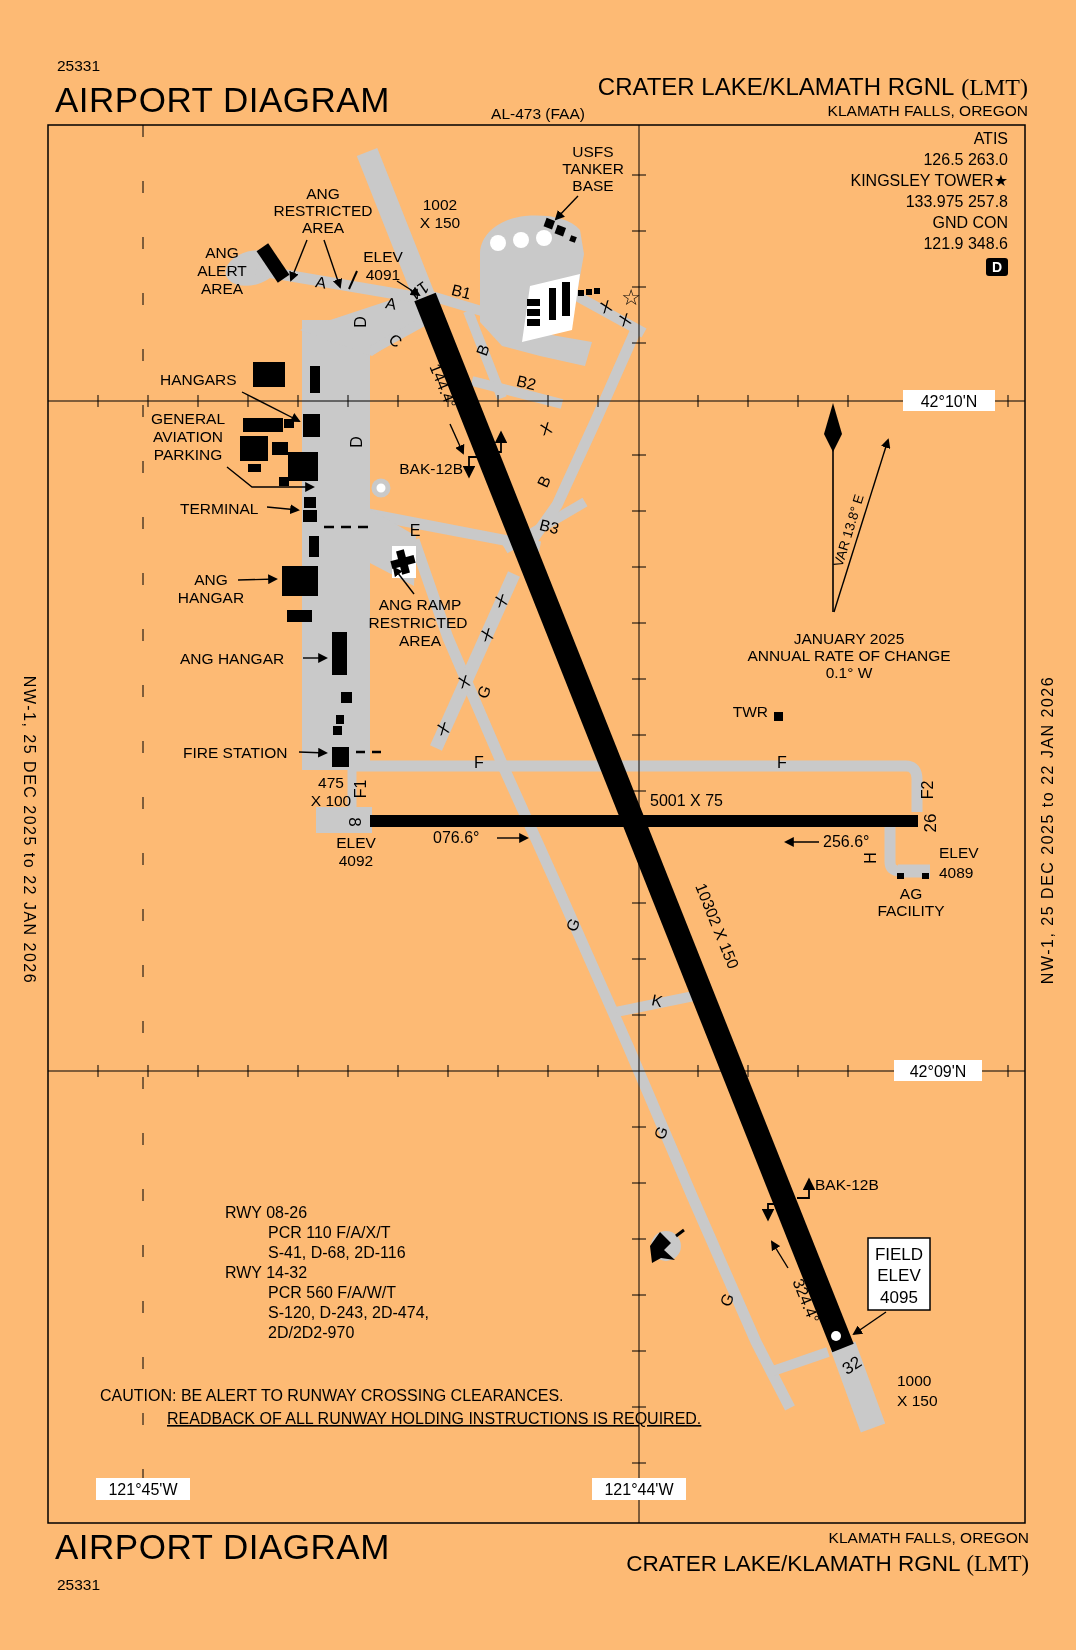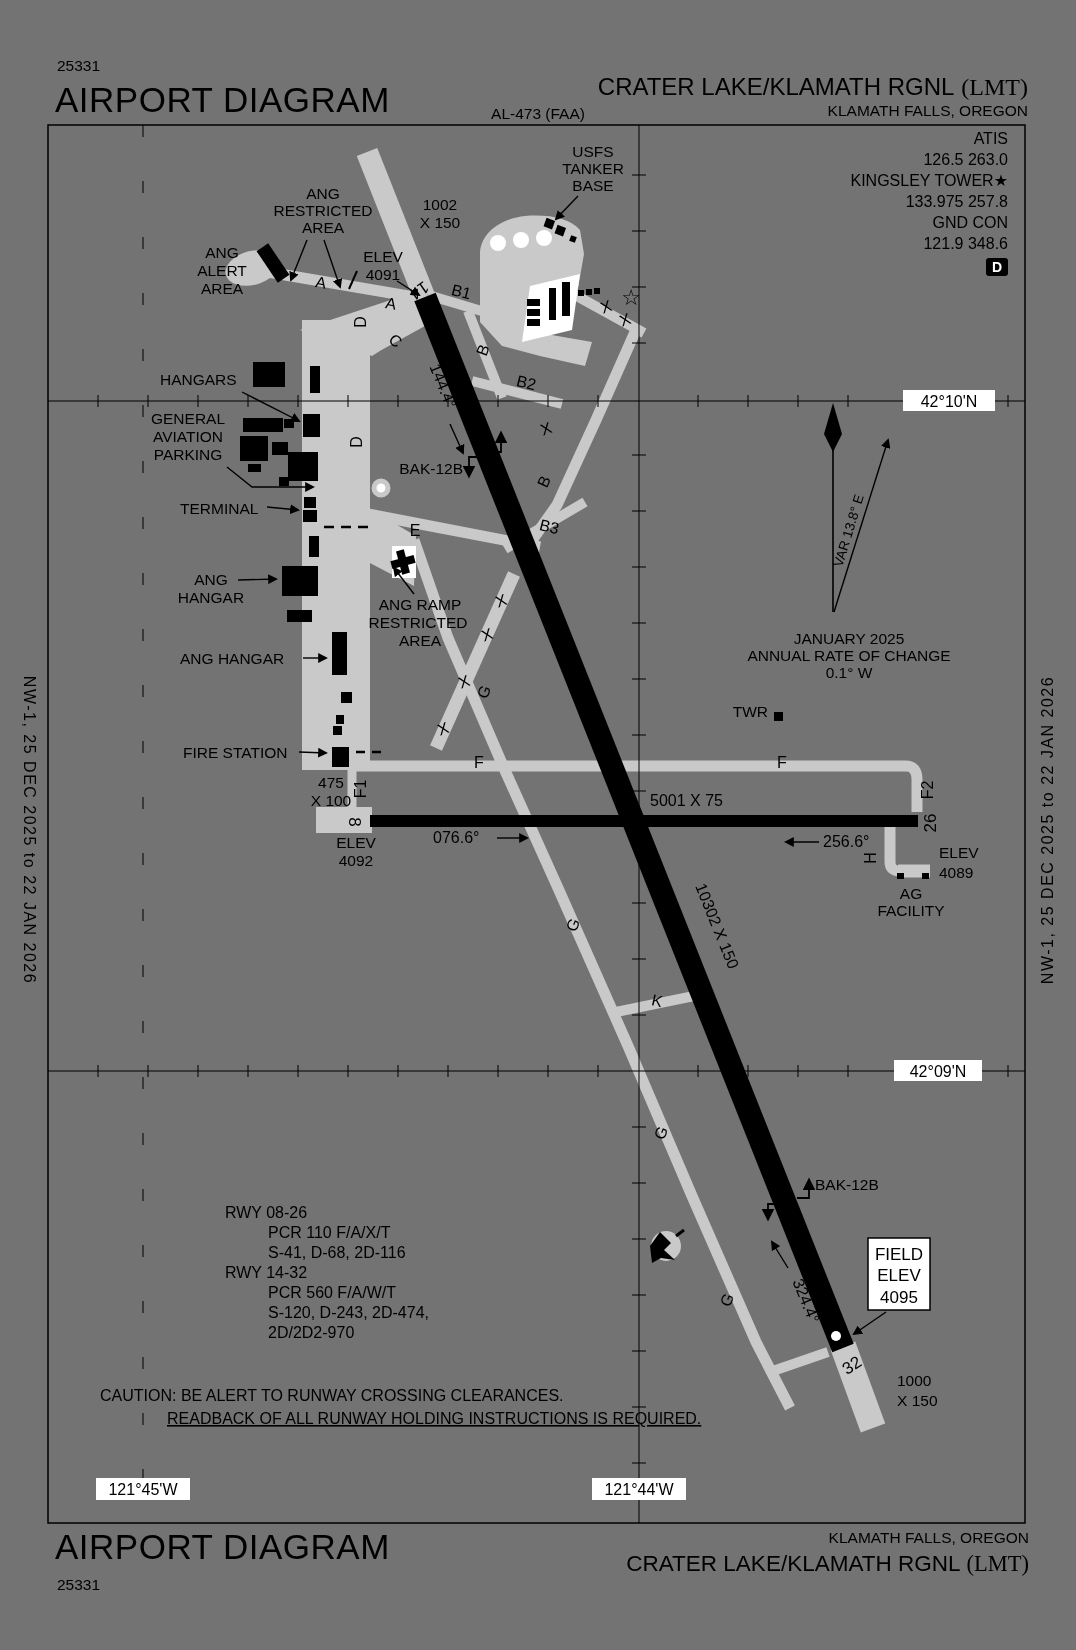--- a/index.html
+++ b/index.html
@@ -1,16 +1,16 @@
 <!DOCTYPE html>
 <html style="--taxiway: #c9c9c9; --ink: #000000;"><head>
 <meta charset="utf-8">
 <style>
   html,body{margin:0;padding:0;background:#fff;}
-  .page{width:1076px;height:1650px;position:relative;background:#737373;}
+  .page{width:1076px;height:1650px;position:relative;background:#fdba74;}
   svg{display:block;}
   svg text{font-family:"Liberation Sans","DejaVu Sans",sans-serif;fill:#000;}
   .t15{font-size:15.5px;}
   .t13{font-size:13.5px;}
   .t16{font-size:16px;}
   .t17{font-size:17px;}
   .t22{font-size:22.5px;}
   .t24{font-size:24px;}
   .t35{font-size:35px;letter-spacing:.5px;}
   .serif{font-family:"Liberation Serif","DejaVu Serif",serif;}

